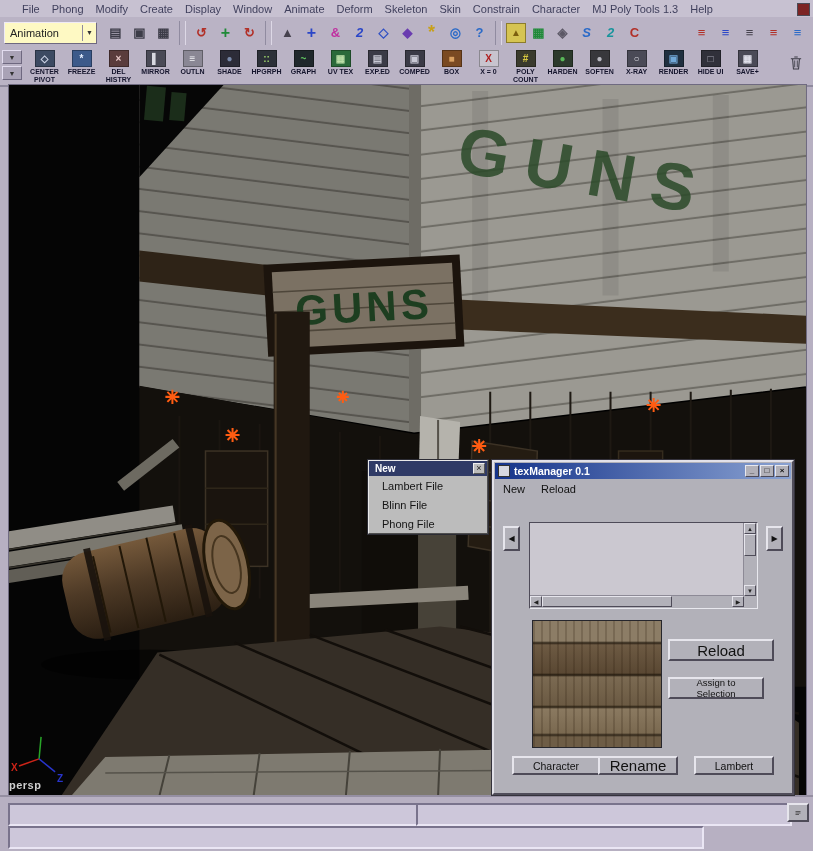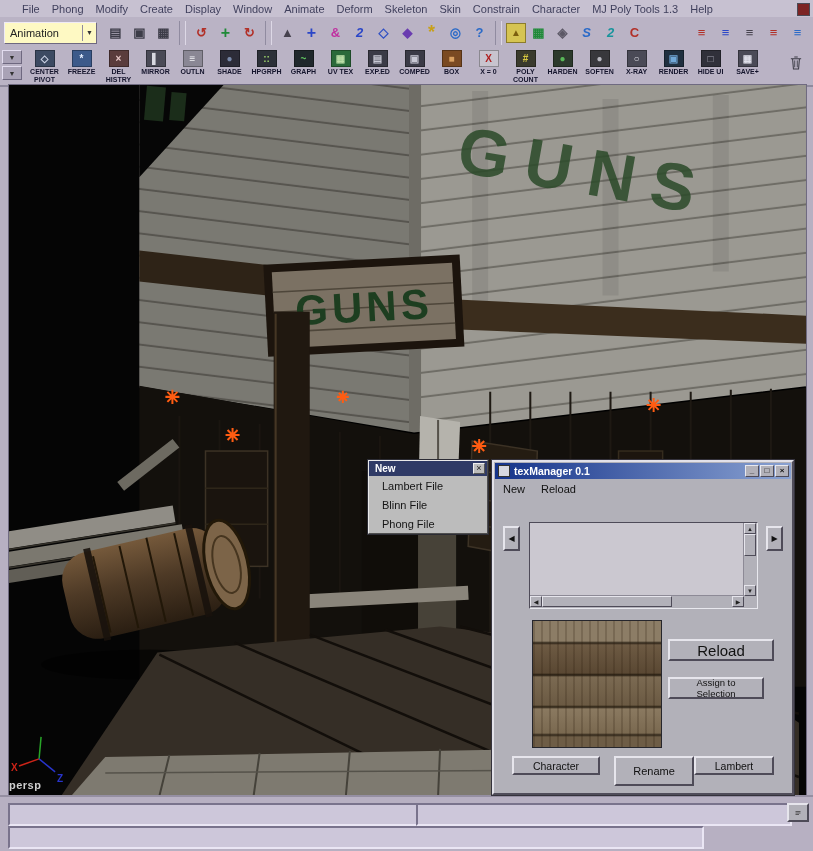--- a/index.html
+++ b/index.html
@@ -66,21 +66,21 @@
   .hsb-th{position:absolute;left:12px;top:0;width:130px;height:11px}
   .hsb-r{position:absolute;right:0;top:0;width:12px;height:11px}
   .sbcorner{position:absolute;right:0;bottom:0;width:13px;height:12px;background:#b2b1b9}
   .tex-preview{position:absolute;left:38px;top:158px;width:128px;height:126px;border:1px solid #26262c;
     background:
       repeating-linear-gradient(90deg, rgba(40,25,10,.20) 0 2px, rgba(0,0,0,0) 2px 8px),
       linear-gradient(180deg,#8c7d66 0,#8c7d66 20px,#2e2518 22px,#6d5a43 24px,#5a4833 52px,#241b10 54px,#7b6a52 56px,#6b5a43 84px,#2a2114 86px,#8a7960 88px,#7a6950 112px,#31271a 114px,#6e5d46 116px,#6e5d46 126px)}
   .rl-btn{position:absolute;left:174px;top:177px;width:106px;height:22px;font-size:15px}
   .as-btn{position:absolute;left:174px;top:215px;width:96px;height:22px;font-size:9.5px}
   .attr-btn{position:absolute;left:18px;top:294px;width:88px;height:19px;font-size:10.5px}
-  .ren-btn{position:absolute;left:120px;top:294px;width:80px;height:30px;font-size:11px}
+  .ren-btn{position:absolute;left:104px;top:294px;width:80px;height:19px;font-size:15px}
   .del-btn{position:absolute;left:200px;top:294px;width:80px;height:19px;font-size:10.5px}
 
   
   .bottom{position:absolute;left:0;top:795px;width:813px;height:56px;background:#b7b0c2;border-top:2px solid #958fa2}
   .cfield{position:absolute;height:19px;background:#cdc7da;border:2px solid;border-color:#79738c #eae6f4 #eae6f4 #79738c;font-size:11px;color:#222;padding:0 4px}
   .cf1{left:8px;top:6px;width:402px}
   .cf2{left:416px;top:6px;width:364px}
   .sebtn{position:absolute;right:4px;top:6px;width:22px;height:19px;font-size:10px}
   .cf3{left:8px;top:29px;width:684px}
 </style>

